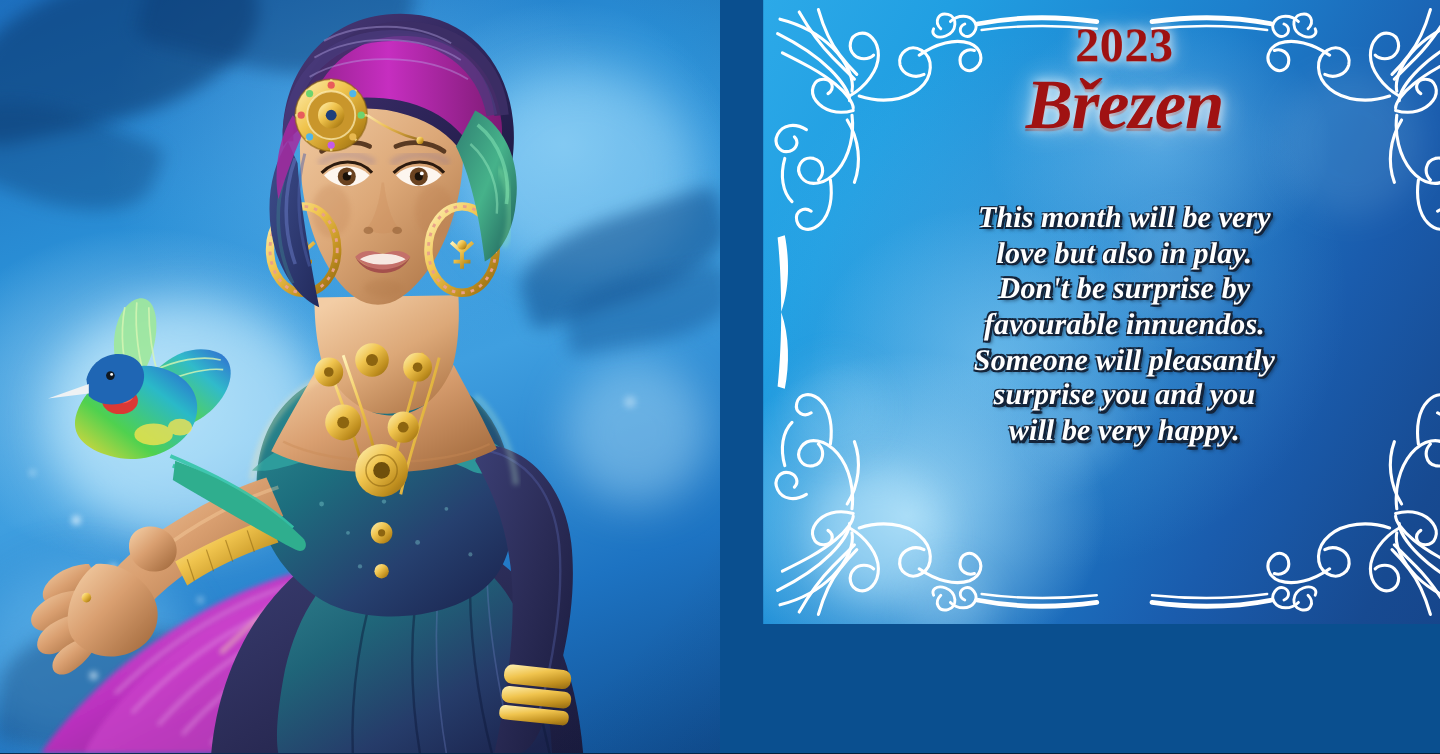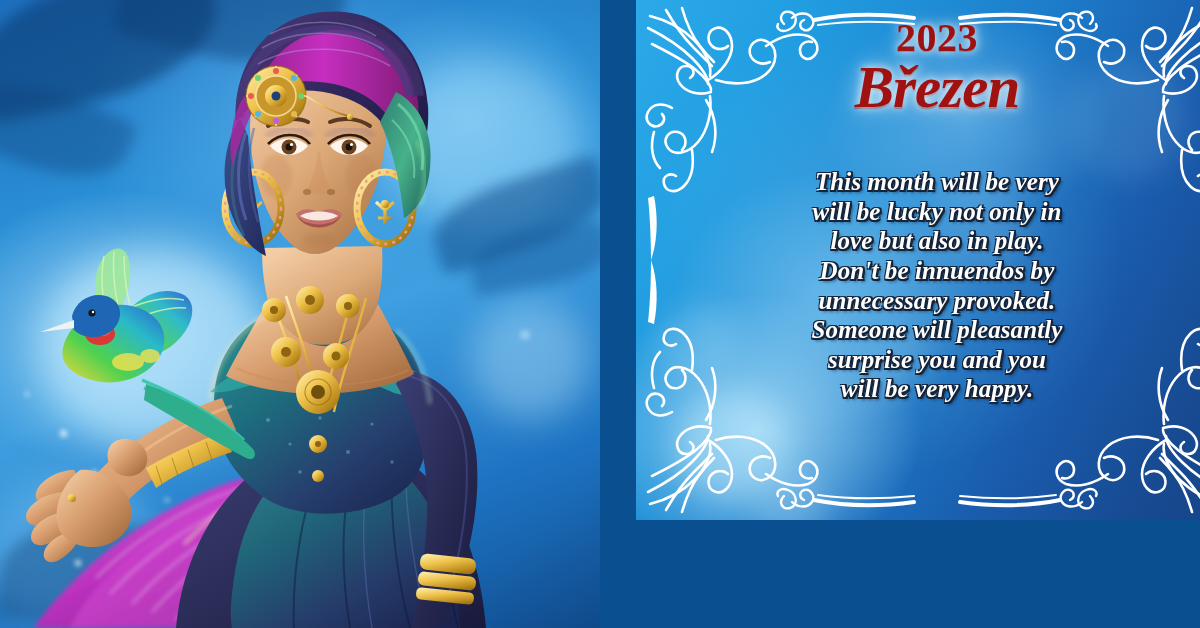--- a/index.html
+++ b/index.html
@@ -580,23 +580,22 @@
       <path d="M16 0 C20 20 20 44 13 64 C13 44 12 20 10 2 Z" fill="#ffffff"></path>
     </svg>
     <svg class="orn" style="right:2px;bottom:196px;width:30px;height:66px;transform:scale(-1,-1);" viewBox="0 0 30 66">
       <path d="M16 0 C20 20 20 44 13 64 C13 44 12 20 10 2 Z" fill="#ffffff"></path>
     </svg>
 
     <div id="year">2023</div>
     <div id="month">Březen</div>
     <div id="body">
         <span class="ln">This month will be very</span>
-        <span class="ln">will be lucky not only in</span>
         <span class="ln">love but also in play.</span>
-        <span class="ln">Don't be innuendos by</span>
-        <span class="ln">unnecessary provoked.</span>
+        <span class="ln">Don't be surprise by</span>
+        <span class="ln">favourable innuendos.</span>
         <span class="ln">Someone will pleasantly</span>
         <span class="ln">surprise you and you</span>
         <span class="ln">will be very happy.</span>
       </div>
 
   </div>
 </div>
 
 </body></html>

